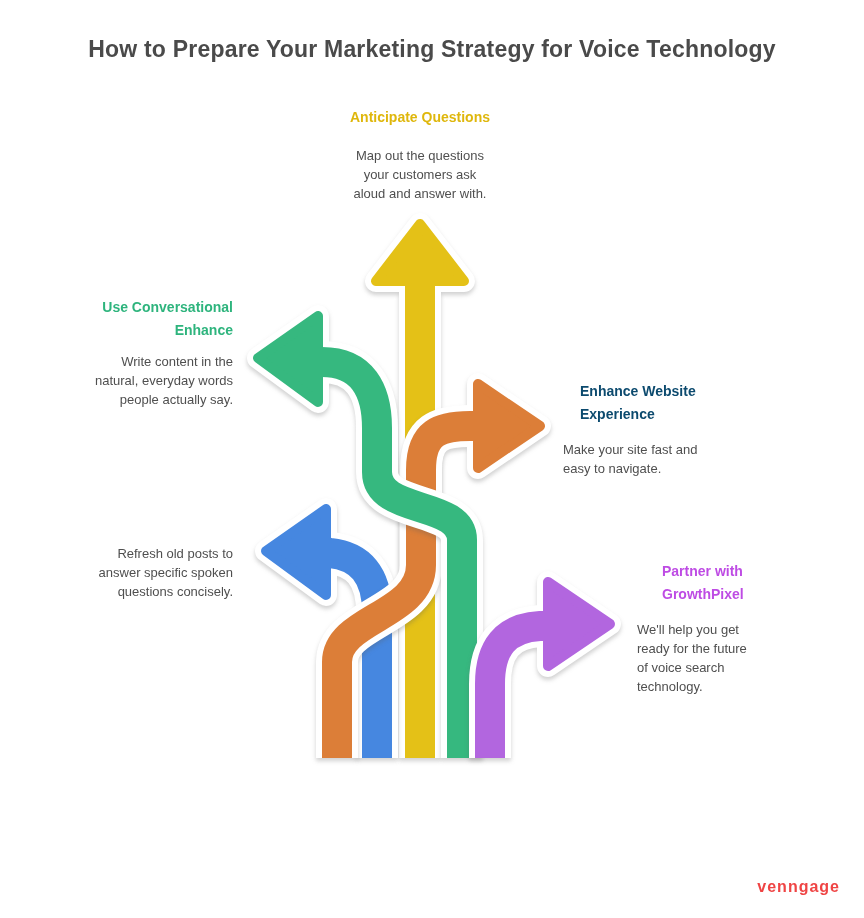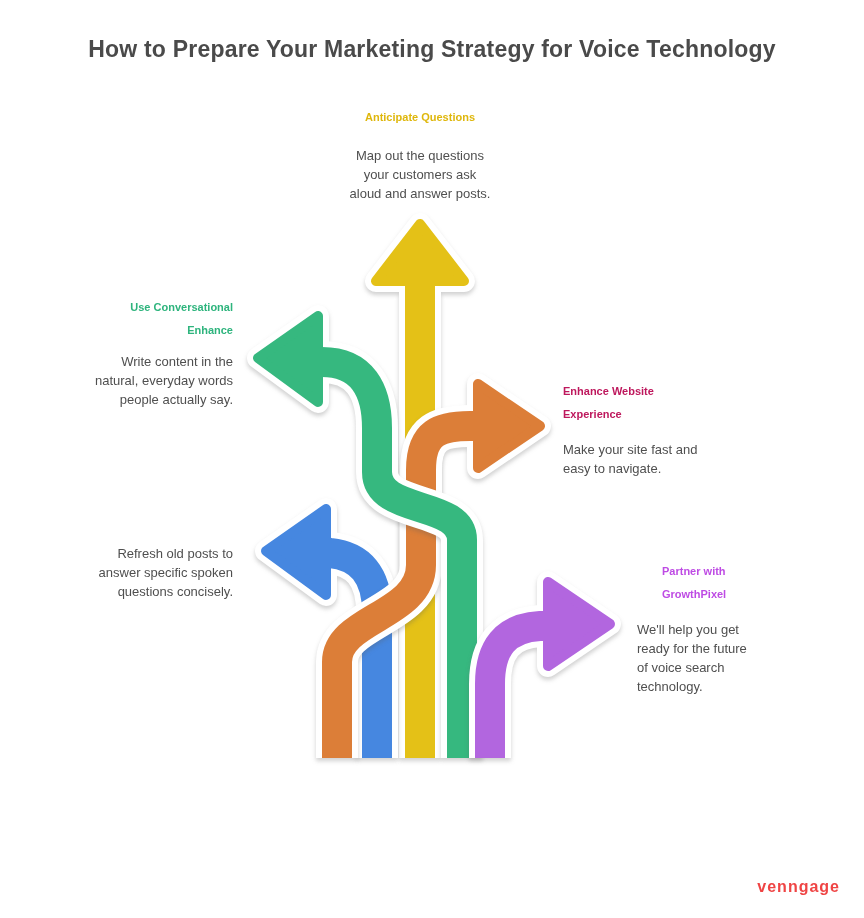--- a/index.html
+++ b/index.html
@@ -14,21 +14,21 @@
     position:absolute;top:36px;left:30px;right:30px;
     text-align:center;
     font-size:23px;font-weight:bold;color:#4a4a4a;
     letter-spacing:.2px;
     white-space:pre-line;
   }
   .arrows-svg{position:absolute;top:0;left:0;}
   .arrow-group{filter:drop-shadow(0 3px 2px rgba(90,90,90,0.28));}
   .heading{
     position:absolute;
-    font-size:11px;font-weight:bold;line-height:23px;
+    font-size:14px;font-weight:bold;line-height:23px;
     white-space:pre-line;
   }
   .body-text{
     position:absolute;
     font-size:13px;line-height:19px;color:#4f4f4f;
     white-space:pre-line;
   }
   .align-c{text-align:center;}
   .align-r{text-align:right;}
   .align-l{text-align:left;}
@@ -79,29 +79,29 @@
       <path d="M490,758 L490,684 C490,648 505,628 540,626 L548,626" stroke="#FFFFFF" stroke-width="42"></path>
       <polygon points="610,624 548,582 548,666" fill="#FFFFFF" stroke="#FFFFFF" stroke-width="22" stroke-linejoin="round"></polygon>
       <path d="M490,758 L490,684 C490,648 505,628 540,626 L548,626" stroke-width="30" style="stroke: rgb(178, 102, 223);"></path>
       <polygon points="610,624 548,582 548,666" stroke-width="10" stroke-linejoin="round" style="fill: rgb(178, 102, 223); stroke: rgb(178, 102, 223);"></polygon>
     </g>
   </svg>
 
   <div class="heading align-c" style="left: 270px; top: 106px; width: 300px; color: rgb(223, 183, 12);">Anticipate Questions</div>
   <div class="body-text align-c" style="left:300px;top:146px;width:240px;">Map out the questions
 your customers ask
-aloud and answer posts.</div>
+aloud and answer with.</div>
 
   <div class="heading align-r" style="left: 37px; top: 296px; width: 196px; color: rgb(46, 180, 125);">Use Conversational
 Enhance</div>
   <div class="body-text align-r" style="left:43px;top:352px;width:190px;text-align:right;">Write content in the
 natural, everyday words
 people actually say.</div>
 
-  <div class="heading align-l" style="left: 563px; top: 380px; width: 200px; color: #be185d;">Enhance Website
+  <div class="heading align-l" style="left: 580px; top: 380px; width: 200px; color: #0c4a6e;">Enhance Website
 Experience</div>
   <div class="body-text align-l" style="left:563px;top:440px;width:200px;">Make your site fast and
 easy to navigate.</div>
 
   <div class="body-text align-r" style="left:43px;top:544px;width:190px;">Refresh old posts to
 answer specific spoken
 questions concisely.</div>
 
   <div class="heading align-l" style="left: 637px; top: 560px; width: 190px; color: rgb(190, 75, 228); margin-left: 25px;">Partner with
 GrowthPixel</div>

